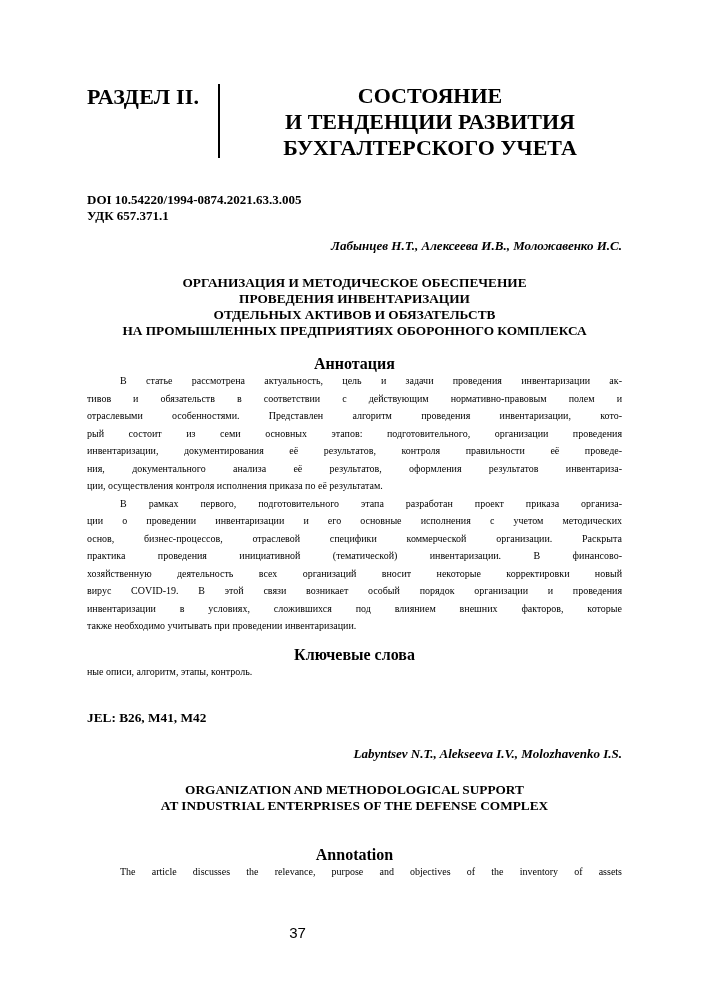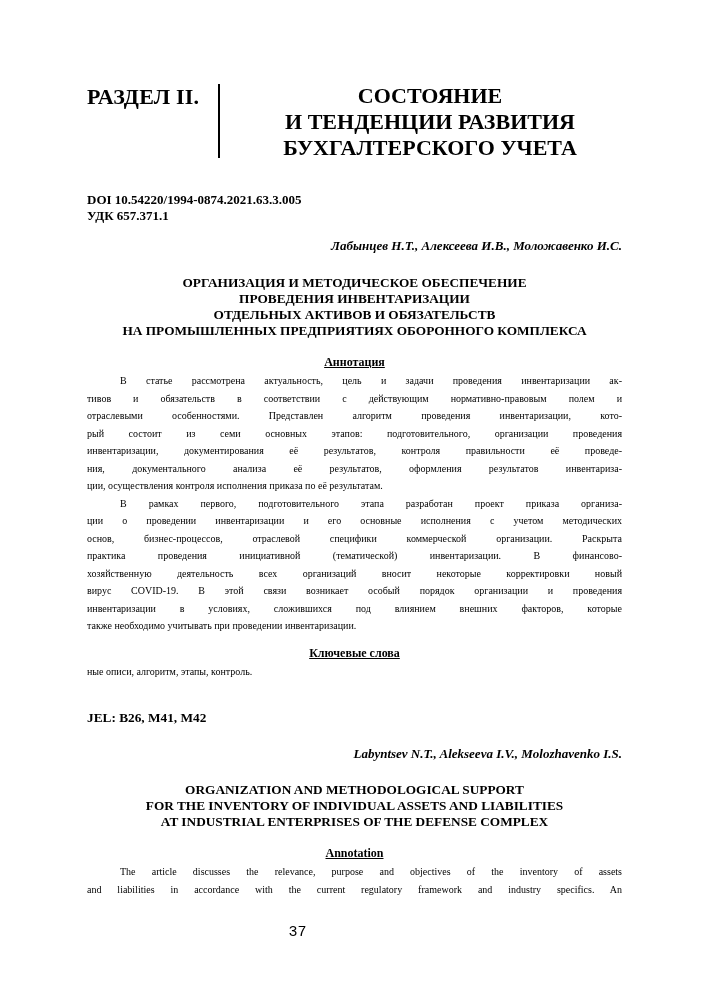--- a/index.html
+++ b/index.html
@@ -5,27 +5,27 @@
   html, body { margin: 0; padding: 0; background: #ffffff; }
   body { width: 709px; height: 1003px; position: relative; overflow: hidden;
          font-family: "Liberation Serif", "DejaVu Serif", serif; color: #000; }
   .abs { position: absolute; }
   .section-label { left: 87px; top: 84px; font-size: 22px; font-weight: bold; letter-spacing: 0.2px; }
   .divider { left: 218px; top: 84px; width: 2px; height: 74px; background: #000; }
   .section-title { left: 240px; width: 380px; top: 83px; text-align: center; font-size: 22px; font-weight: bold; line-height: 26px; }
   .meta { left: 87px; font-size: 13px; font-weight: bold; line-height: 16px; }
   .authors { right: 87px; font-size: 13px; font-weight: bold; font-style: italic; text-align: right; }
   .title-block { left: 80px; width: 549px; text-align: center; font-size: 13.3px; font-weight: bold; line-height: 16px; }
-  .heading { left: 87px; width: 535px; text-align: center; font-size: 12px; font-weight: bold; text-decoration: underline; }
+  .heading { left: 87px; width: 535px; text-align: center; font-size: 16px; font-weight: bold; }
   .para { left: 87px; width: 535px; font-size: 10px; line-height: 17.5px; }
   .line { display: block; white-space: nowrap; text-align: justify; text-align-last: justify; height: 17.5px; }
   .line.last { text-align-last: left; }
   .line.indent { padding-left: 33px; }
   .jel { left: 87px; font-size: 13.3px; font-weight: bold; }
-  .page-num { left: 0; width: 595px; text-align: center; top: 924px; font-family: Liberation Mono, monospace; font-size: 15px; }
+  .page-num { left: 0; width: 595px; text-align: center; top: 924px; font-family: Liberation Sans, sans-serif; font-size: 15px; }
 </style>
 </head>
 <body>
 
 <div class="abs section-label">РАЗДЕЛ II.</div>
 <div class="abs divider"></div>
 <div class="abs section-title">
   <div>СОСТОЯНИЕ</div>
   <div>И ТЕНДЕНЦИИ РАЗВИТИЯ</div>
   <div>БУХГАЛТЕРСКОГО УЧЕТА</div>
@@ -67,23 +67,21 @@
 <div class="abs para" style="top:663px;">
   <span class="line last">ные описи, алгоритм, этапы, контроль.</span>
 </div>
 
 <div class="abs jel" style="top:710px;">JEL: B26, M41, M42</div>
 
 <div class="abs authors" style="top:746px;">Labyntsev N.T., Alekseeva I.V., Molozhavenko I.S.</div>
 
 <div class="abs title-block" style="top:782px;">
   <div>ORGANIZATION AND METHODOLOGICAL SUPPORT</div>
-  <div>FOR THE INVENTORY OF INDIVIDUAL ASSETS AND LIABILITIES</div>
   <div>AT INDUSTRIAL ENTERPRISES OF THE DEFENSE COMPLEX</div>
 </div>
 
 <div class="abs heading" style="top:846px;">Annotation</div>
 <div class="abs para" style="top:863px;">
   <span class="line indent">The article discusses the relevance, purpose and objectives of the inventory of assets</span>
-  <span class="line">and liabilities in accordance with the current regulatory framework and industry specifics. An</span>
 </div>
 
 <div class="abs page-num">37</div>
 
 </body></html>

